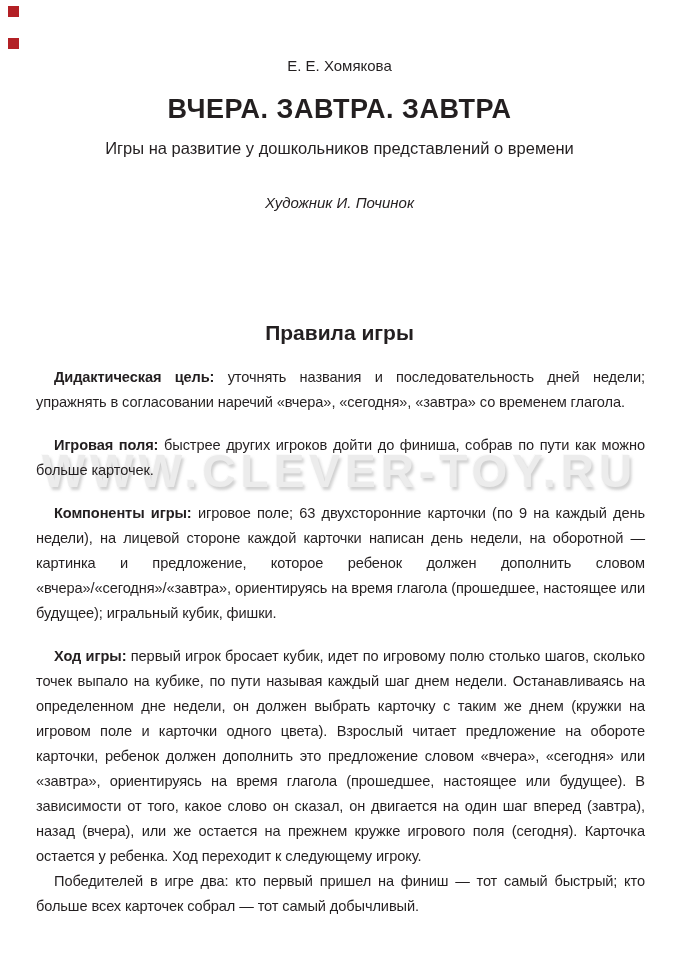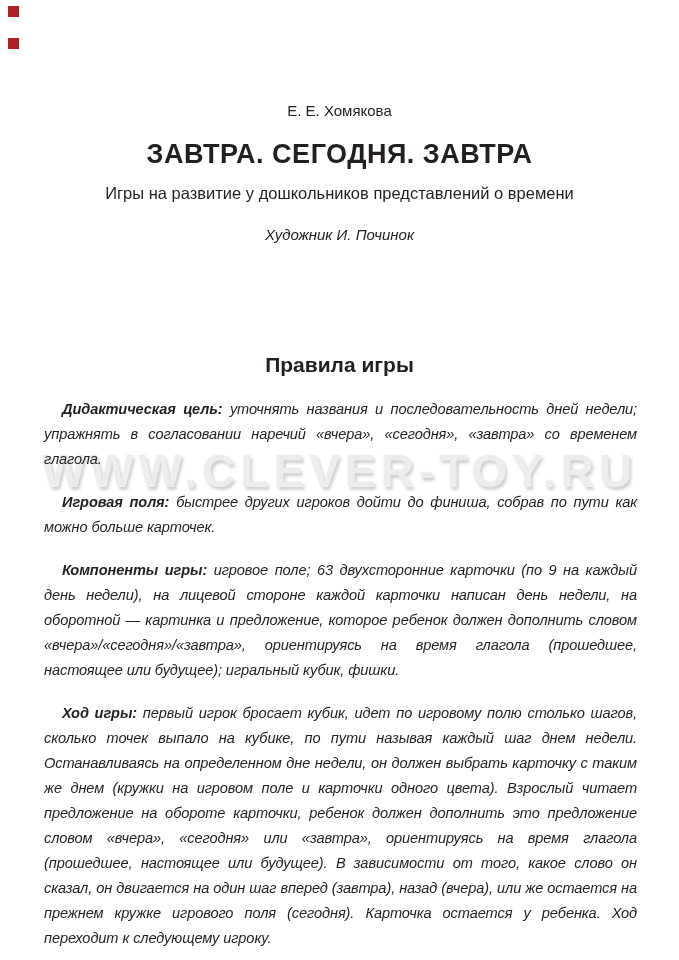--- a/index.html
+++ b/index.html
@@ -32,77 +32,76 @@
     letter-spacing: 5px;
     color: #ececec;
     text-shadow: 2px 3px 3px rgba(120,120,120,0.35), -1px -1px 0 #fafafa;
     white-space: nowrap;
     z-index: 0;
     user-select: none;
   }
   .front { position: relative; z-index: 1; }
   .author {
     margin: 0;
-    padding-top: 102px;
+    padding-top: 57px;
     text-align: center;
     font-size: 15px;
   }
   .title {
     margin: 20px 0 0;
     text-align: center;
     font-size: 27px;
     font-weight: bold;
     letter-spacing: 0.5px;
   }
   .subtitle {
     margin: 14px 0 0;
     text-align: center;
     font-size: 16.5px;
     font-weight: normal;
   }
   .artist {
-    margin: 23px 0 0;
+    margin: 36px 0 0;
     text-align: center;
     font-size: 15px;
     font-style: italic;
   }
   .section-heading {
     margin: 110px 0 4px;
     text-align: center;
     font-size: 21px;
     font-weight: bold;
   }
   .content {
     margin: 20px 34px 0 36px;
   }
   .para {
-    margin: 8px;
+    margin: 0;
     font-size: 14.6px;
     line-height: 25px;
     text-align: justify;
     text-indent: 18px;
     letter-spacing: -0.1px;
-    font-style: italic;
   }
   .para.gap { margin-top: 18px; }
   .para .lead { font-weight: bold; }
 </style>
 </head>
 <body>
 
 <div class="page">
 
   <span class="corner-mark m1"></span>
   <span class="corner-mark m2"></span>
 
   <div class="watermark">WWW.CLEVER-TOY.RU</div>
 
   <div class="front">
     <p class="author">Е. Е. Хомякова</p>
-    <h1 class="title">ЗАВТРА. СЕГОДНЯ. ЗАВТРА</h1>
+    <h1 class="title">ВЧЕРА. ЗАВТРА. ЗАВТРА</h1>
     <h2 class="subtitle">Игры на развитие у дошкольников представлений о времени</h2>
     <p class="artist">Художник И. Починок</p>
 
     <h3 class="section-heading">Правила игры</h3>
 
     <div class="content">
       <p class="para"><span class="lead">Дидактическая цель:</span> <span>уточнять названия и последовательность дней недели; упражнять в согласовании наречий «вчера», «сегодня», «завтра» со временем глагола.</span></p>
 
       <p class="para gap"><span class="lead">Игровая поля:</span> <span>быстрее других игроков дойти до финиша, собрав по пути как можно больше карточек.</span></p>
 

